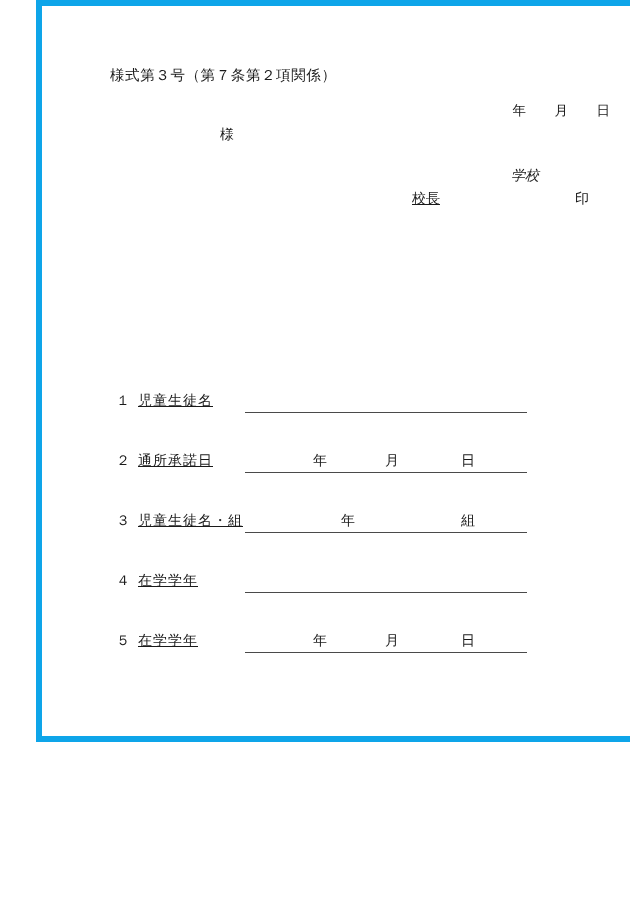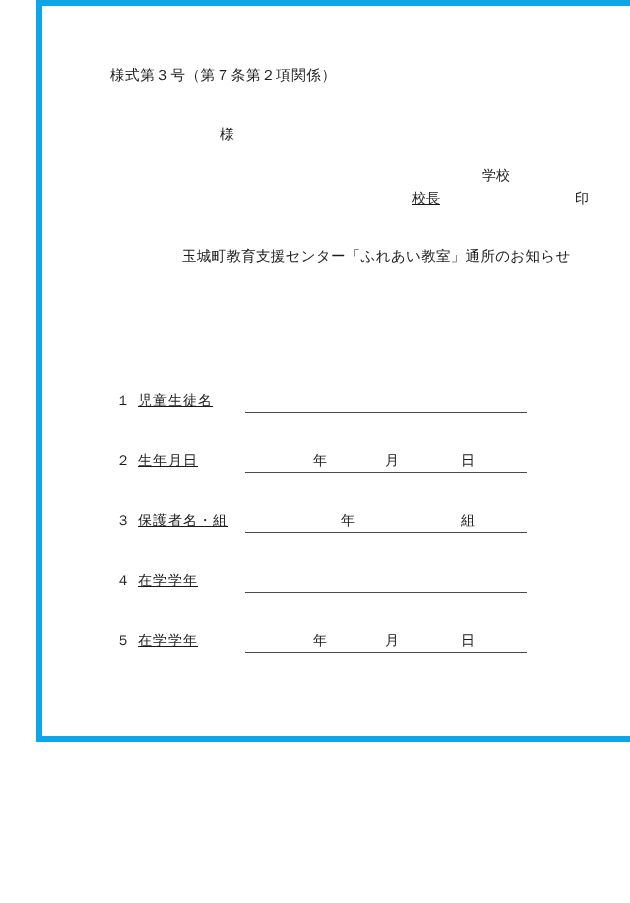--- a/index.html
+++ b/index.html
@@ -49,23 +49,24 @@
 
   
   .addressee {
     left: 178px;
     top: 122px;
     font-size: 14px;
   }
 
   
   .issuer-school {
-    left: 440px;
+    left: 469px;
     top: 163px;
     font-size: 14px;
+    font-style: italic;
   }
   .issuer-principal {
     left: 370px;
     top: 186px;
     font-size: 14px;
     text-decoration: underline;
   }
   .issuer-seal {
     left: 533px;
     top: 186px;
@@ -128,49 +129,51 @@
     font-size: 14px;
   }
 </style>
 </head>
 <body>
 
 <div class="page">
 
   <div class="abs form-no">様式第３号（第７条第２項関係）</div>
 
+  <div class="abs date-line">
+    <span>年</span><span class="gap-s"></span><span>月</span><span class="gap-s"></span><span>日</span>
+  </div>
 
   <div class="abs addressee">様</div>
 
   <div class="abs issuer-school">学校</div>
   <div class="abs issuer-principal">校長</div>
   <div class="abs issuer-seal">印</div>
 
-  <div class="abs doc-title">玉城町教育支援センター「ふれあい教室」通所のお知らせ</div>
 
 
   <div class="field-row" style="top:386px">
     <span class="field-num">１</span>
     <span class="field-label">児童生徒名</span>
     <span class="field-line"></span>
   </div>
 
   <div class="field-row" style="top:446px">
     <span class="field-num">２</span>
-    <span class="field-label">生年月日</span>
+    <span class="field-label">通所承諾日</span>
     <span class="field-line">
       <span class="unit" style="left:68px">年</span>
       <span class="unit" style="left:140px">月</span>
       <span class="unit" style="left:216px">日</span>
     </span>
   </div>
 
   <div class="field-row" style="top:506px">
     <span class="field-num">３</span>
-    <span class="field-label">保護者名・組</span>
+    <span class="field-label">児童生徒名・組</span>
     <span class="field-line">
       <span class="unit" style="left:96px">年</span>
       <span class="unit" style="left:216px">組</span>
     </span>
   </div>
 
   <div class="field-row" style="top:566px">
     <span class="field-num">４</span>
     <span class="field-label">在学学年</span>
     <span class="field-line"></span>

